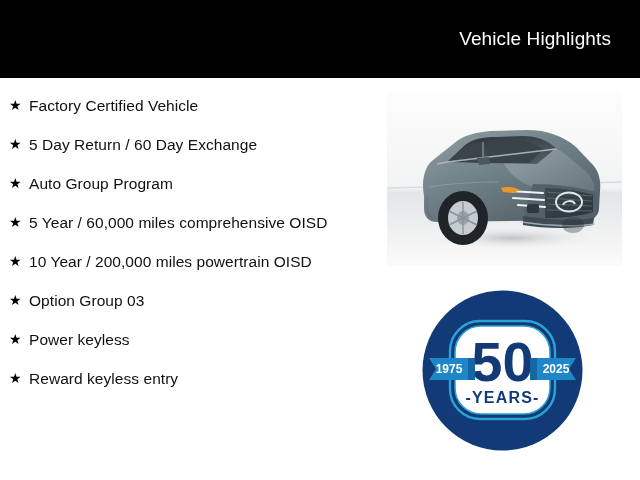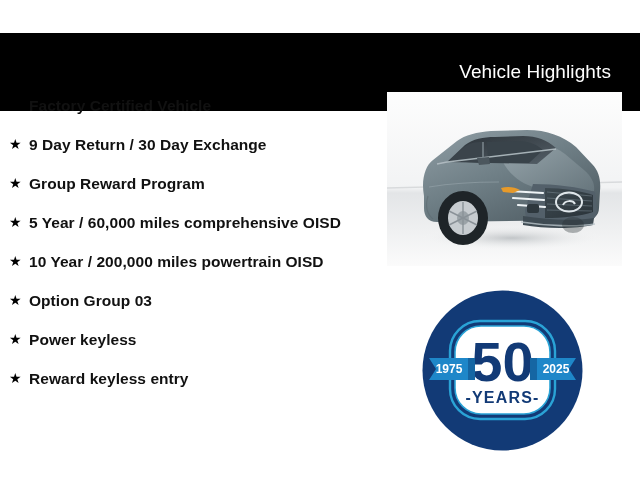--- a/index.html
+++ b/index.html
@@ -17,21 +17,20 @@
 
   
   .header-bar {
     position: absolute;
     left: 0;
     top: 0;
     width: 640px;
     height: 78px;
     background: #000000;
     box-sizing: border-box;
-    margin-top: 33px;
   }
   .header-title {
     position: absolute;
     right: 29px;
     top: 28px;
     color: #ffffff;
     font-size: 19px;
     line-height: 22px;
     letter-spacing: .1px;
     white-space: nowrap;
@@ -58,21 +57,20 @@
     font-size: 14px;
     line-height: 21px;
     text-align: left;
   }
   .hl-text {
     flex: 1 1 auto;
     color: #111111;
     font-size: 15.5px;
     line-height: 21px;
     letter-spacing: .05px;
-    font-weight: bold;
   }
 
   
   .vehicle-photo {
     position: absolute;
     left: 387px;
     top: 92px;
     width: 235px;
     height: 174px;
     background: #ffffff;
@@ -99,26 +97,26 @@
 
 <div class="highlights">
 
   <div class="hl-item">
     <span class="hl-star">★</span>
     <span class="hl-text">Factory Certified Vehicle</span>
   </div>
 
   <div class="hl-item">
     <span class="hl-star">★</span>
-    <span class="hl-text">9 Day Return / 30 Day Exchange</span>
-  </div>
-
-  <div class="hl-item">
-    <span class="hl-star">★</span>
-    <span class="hl-text">Group Reward Program</span>
+    <span class="hl-text">5 Day Return / 60 Day Exchange</span>
+  </div>
+
+  <div class="hl-item">
+    <span class="hl-star">★</span>
+    <span class="hl-text">Auto Group Program</span>
   </div>
 
   <div class="hl-item">
     <span class="hl-star">★</span>
     <span class="hl-text">5 Year / 60,000 miles comprehensive OISD</span>
   </div>
 
   <div class="hl-item">
     <span class="hl-star">★</span>
     <span class="hl-text">10 Year / 200,000 miles powertrain OISD</span>

